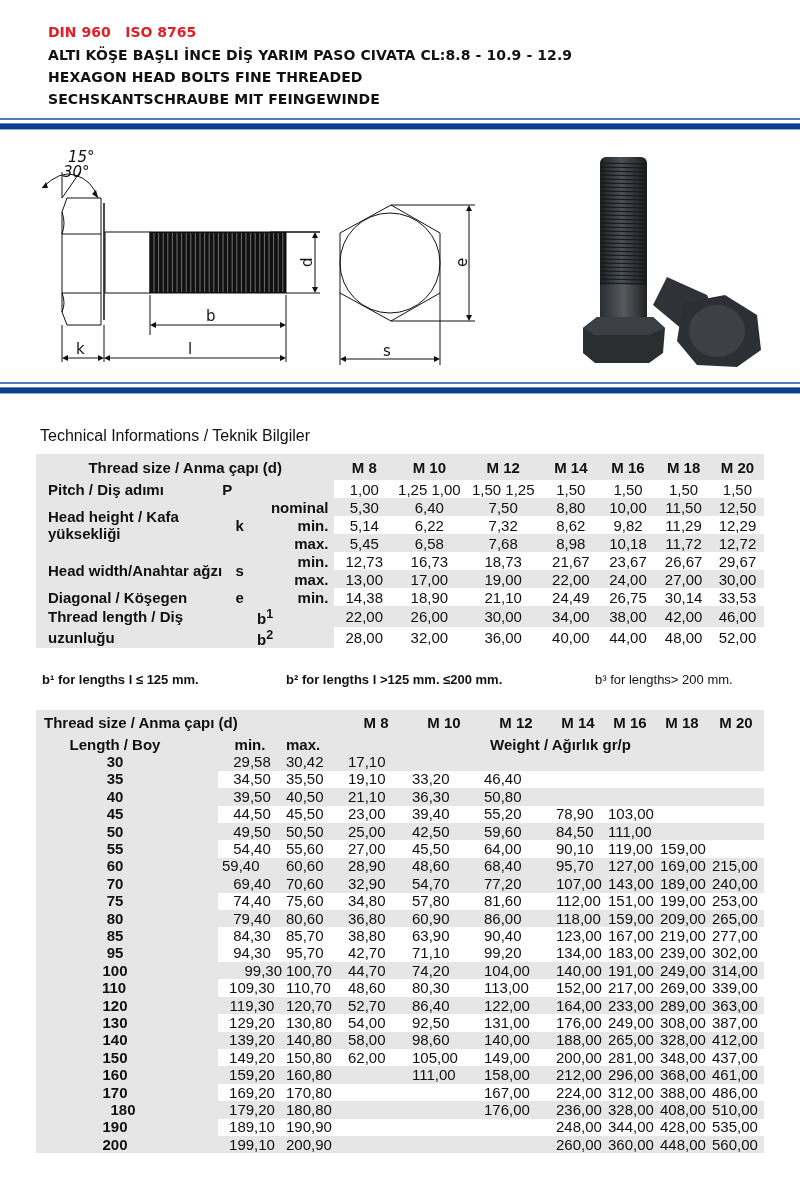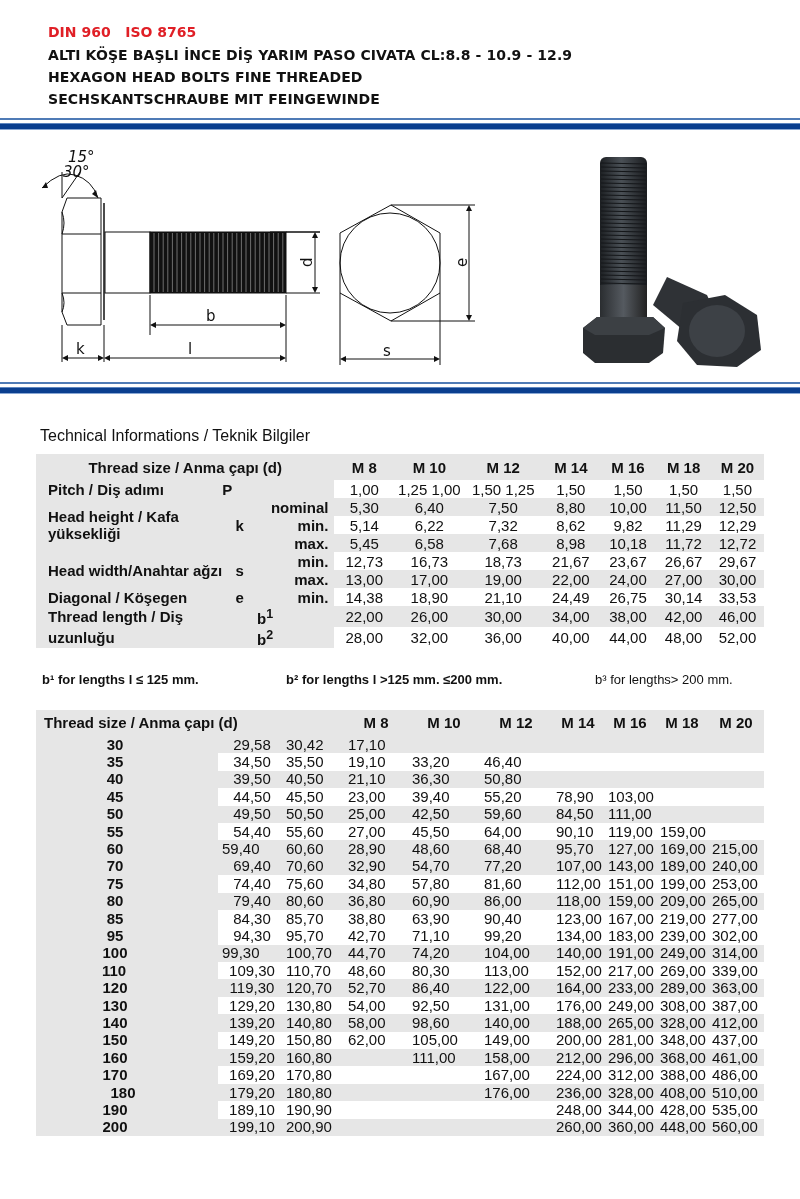--- a/index.html
+++ b/index.html
@@ -374,20 +374,30 @@
     <tr>
       <td class="hd" colspan="4" style="padding-left:8px;height:26px">Thread size / Anma çapı (d)</td>
       <td class="hd" style="text-align:center">M 8</td>
       <td class="hd" style="text-align:center">M 10</td>
       <td class="hd" style="text-align:center">M 12</td>
       <td class="hd" style="text-align:center">M 14</td>
       <td class="hd" style="text-align:center">M 16</td>
       <td class="hd" style="text-align:center">M 18</td>
       <td class="hd" style="text-align:center">M 20</td>
     </tr>
+    <tr>
+      <td class="hd" style="text-align:center;padding-left:10px">Length / Boy</td>
+      <td></td>
+      <td class="hd" style="text-align:center">min.</td>
+      <td class="hd" style="text-align:left;padding-left:4px">max.</td>
+      <td></td>
+        <td></td>
+      <td class="hd" colspan="4" style="text-align:left;padding-left:10px">Weight / Ağırlık gr/p</td>
+      <td></td>
+    </tr>
   </thead>
   <tbody id="wbody">
       <tr>
         <td class="len" style="padding-left:10px">30</td>
         <td class=""></td>
         <td class="num v" style="text-align:center">29,58</td>
         <td class="num v">30,42</td>
         <td class="num v">17,10</td>
         <td class="num v"></td>
         <td class="num v"></td>
@@ -535,21 +545,21 @@
         <td class="num v">71,10</td>
         <td class="num v">99,20</td>
         <td class="num v">134,00</td>
         <td class="num v">183,00</td>
         <td class="num v">239,00</td>
         <td class="num v">302,00</td>
       </tr>
       <tr>
         <td class="len" style="padding-left:10px">100</td>
         <td class=""></td>
-        <td class="num v" style="text-align:left">99,30</td>
+        <td class="num v" style="text-align:right">99,30</td>
         <td class="num v">100,70</td>
         <td class="num v">44,70</td>
         <td class="num v">74,20</td>
         <td class="num v">104,00</td>
         <td class="num v">140,00</td>
         <td class="num v">191,00</td>
         <td class="num v">249,00</td>
         <td class="num v">314,00</td>
       </tr>
       <tr class="w">

